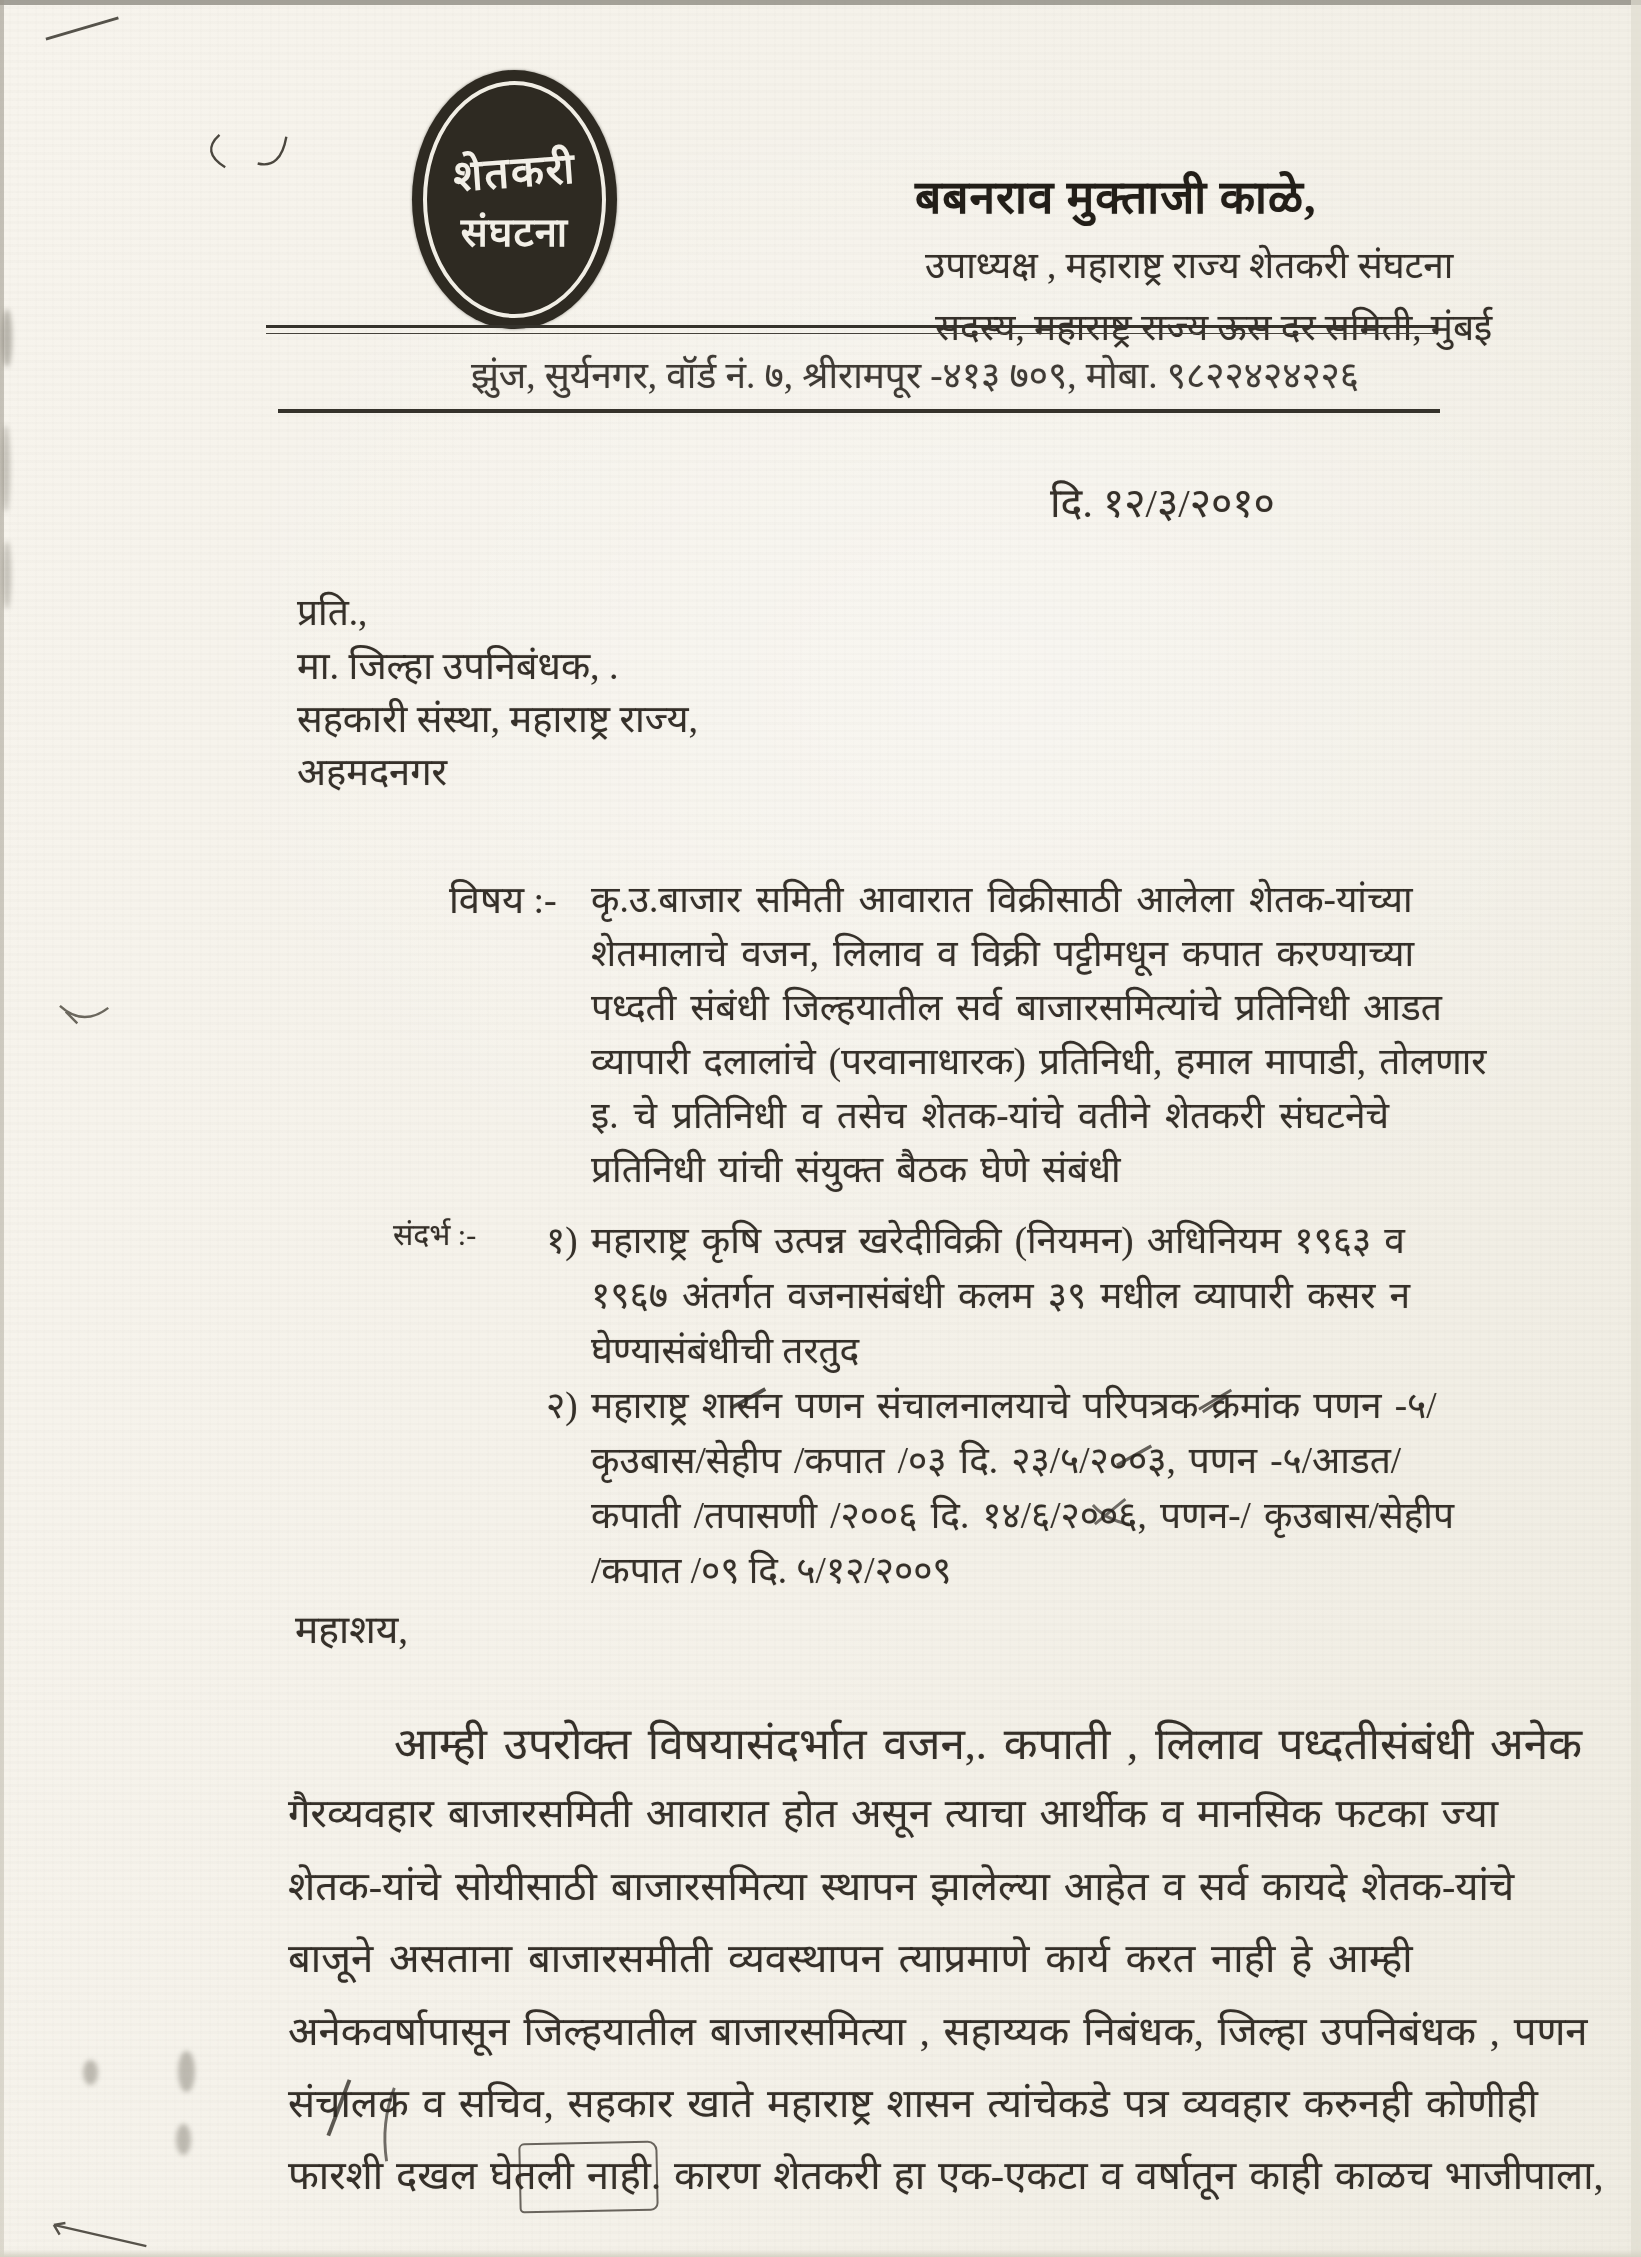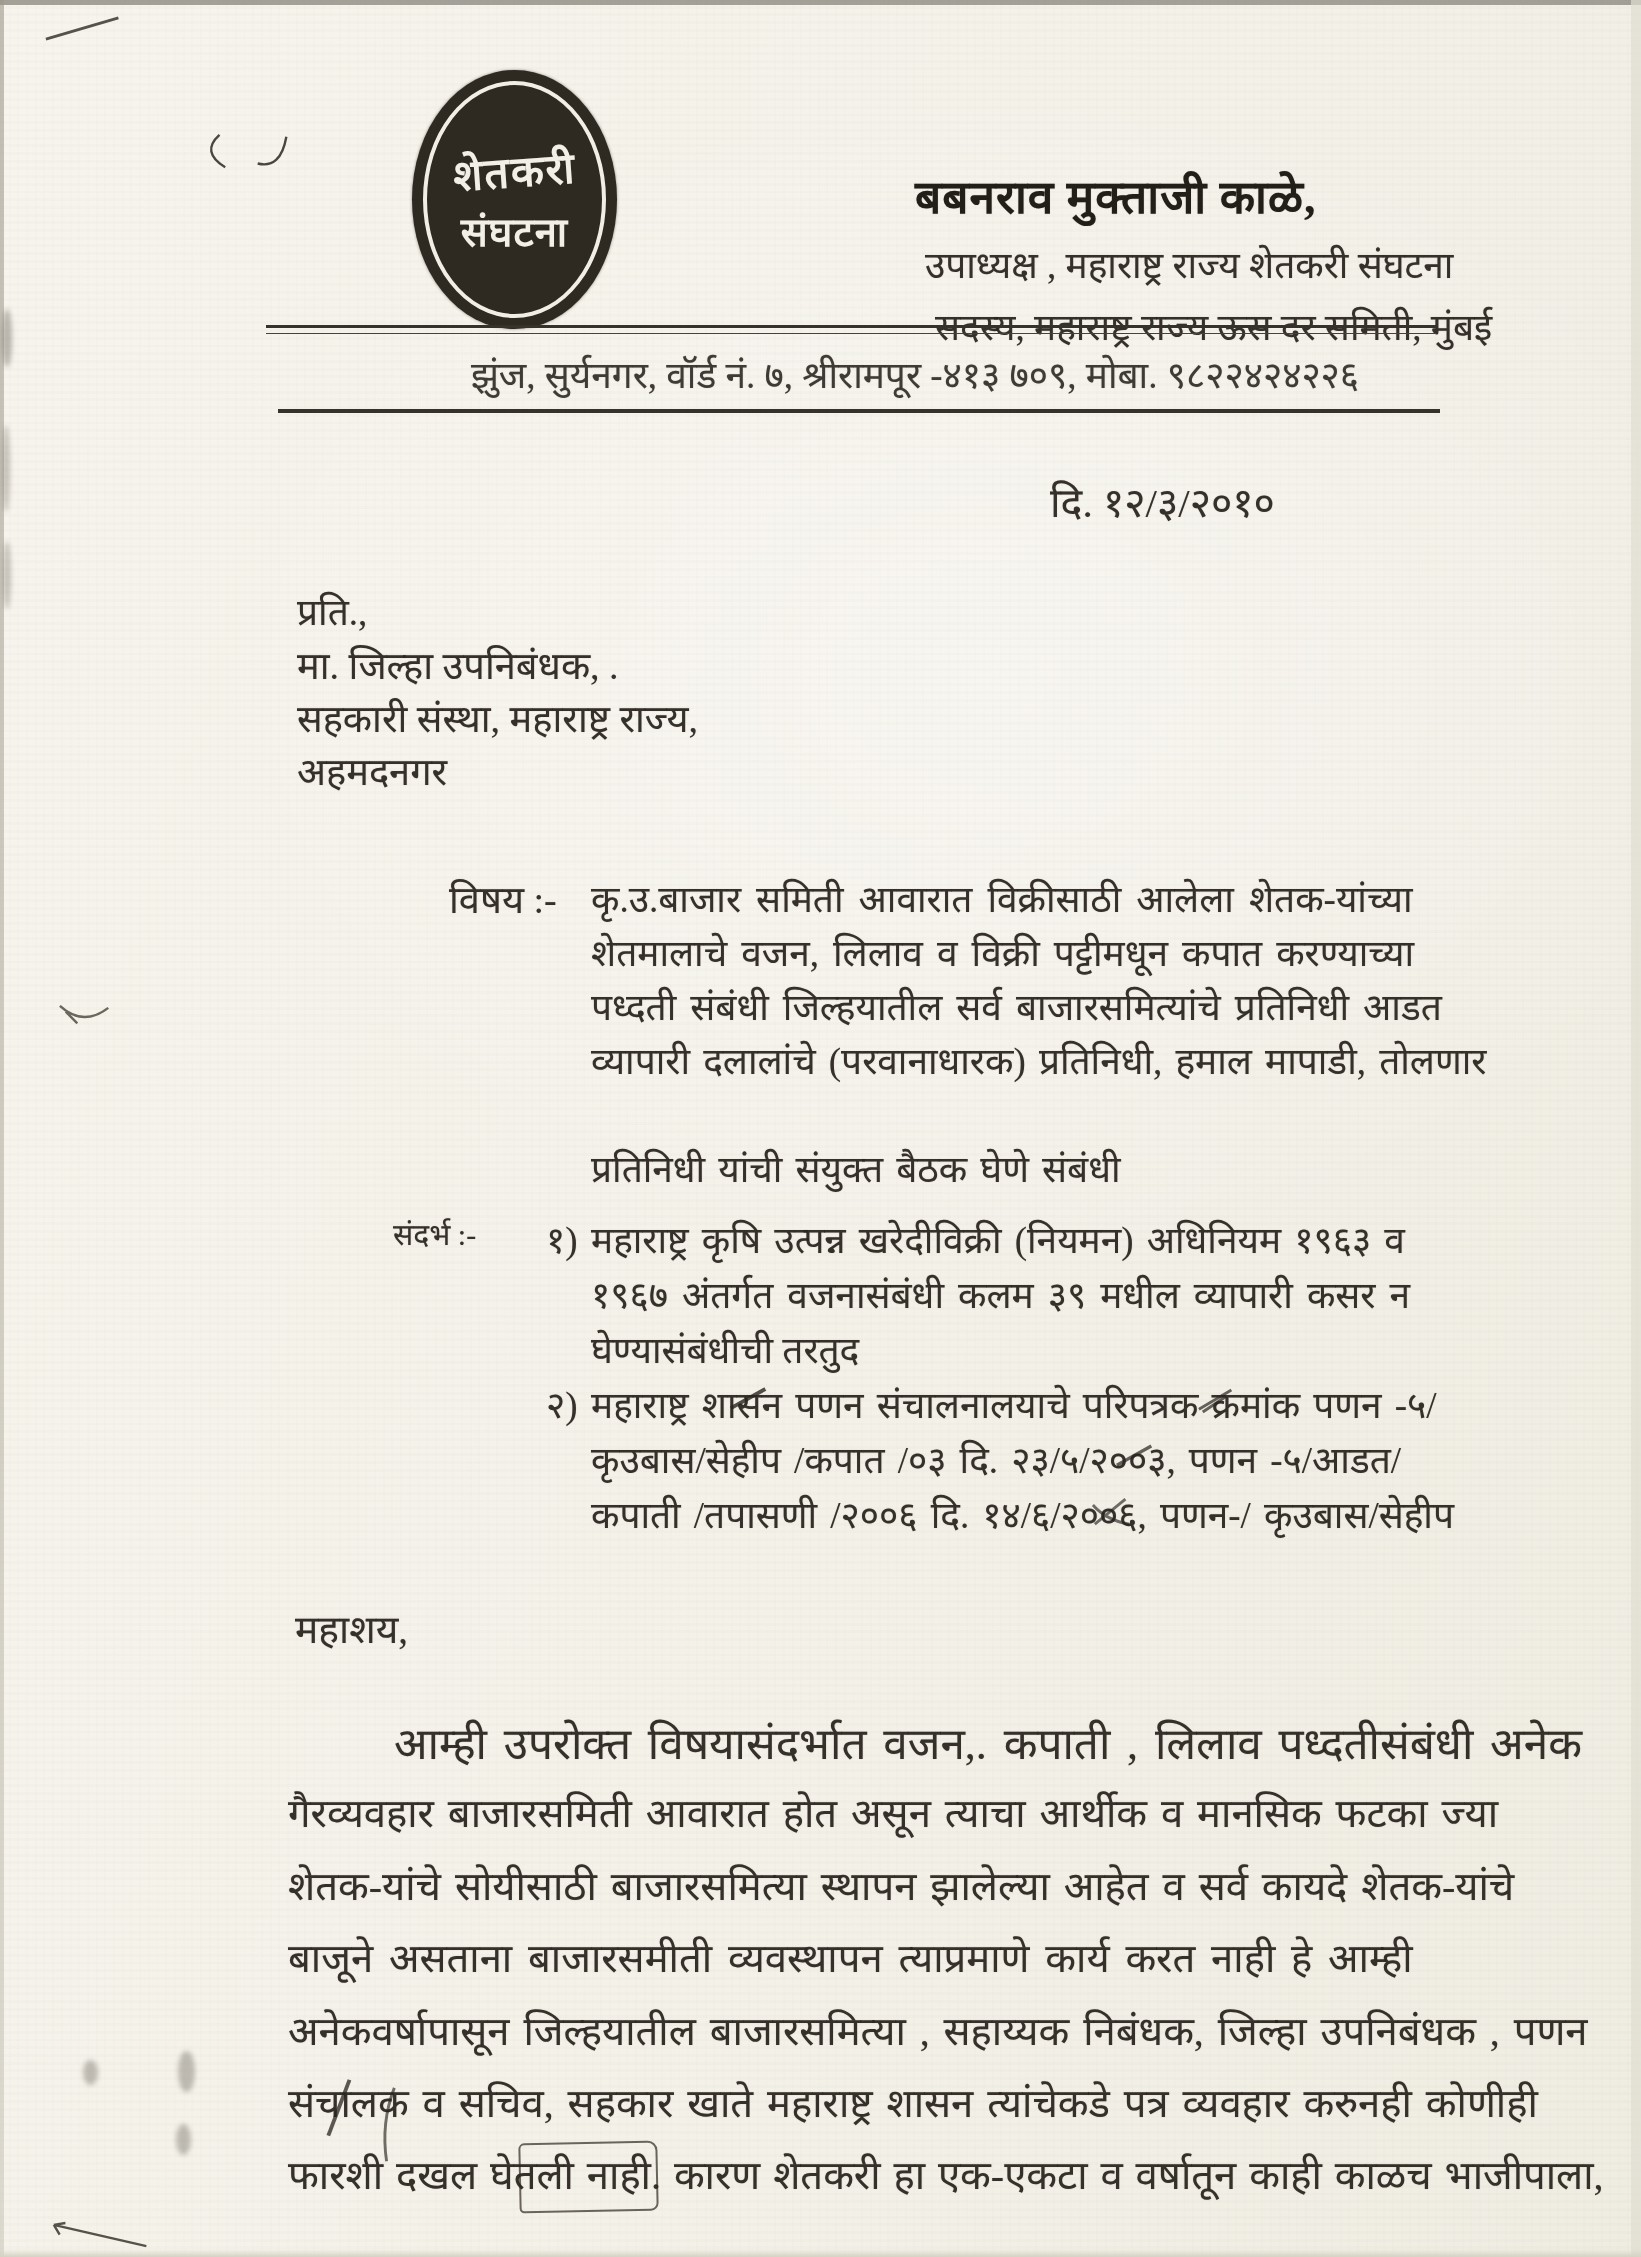--- a/index.html
+++ b/index.html
@@ -85,31 +85,33 @@
   <div class="line" style="left:297px;top:585px;font-size:37px;">प्रति.,</div>
   <div class="line" style="left:297px;top:691px;font-size:38px;">सहकारी संस्था, महाराष्ट्र राज्य,</div>
   <div class="line" style="left:297px;top:638px;font-size:38px;">मा. जिल्हा उपनिबंधक, .</div>
   <div class="line" style="left:297px;top:744px;font-size:38px;">अहमदनगर</div>
 
   <div class="line" style="left:449px;top:872px;font-size:38px;">विषय :-</div>
   <div class="line" style="left:591px;top:872px;font-size:37px;word-spacing:5.8px;">कृ.उ.बाजार समिती आवारात विक्रीसाठी आलेला शेतक-यांच्या</div>
   <div class="line" style="left:591px;top:926px;font-size:37px;word-spacing:4.8px;">शेतमालाचे वजन, लिलाव व विक्री पट्टीमधून कपात करण्याच्या</div>
   <div class="line" style="left:591px;top:980px;font-size:37px;word-spacing:4.8px;">पध्दती संबंधी जिल्हयातील सर्व बाजारसमित्यांचे प्रतिनिधी आडत</div>
   <div class="line" style="left:591px;top:1034px;font-size:37px;word-spacing:3.9px;">व्यापारी दलालांचे (परवानाधारक) प्रतिनिधी, हमाल मापाडी, तोलणार</div>
+  <div class="line" style="left:591px;top:1088px;font-size:37px;word-spacing:5.8px;">इ. चे प्रतिनिधी व तसेच शेतक-यांचे वतीने शेतकरी संघटनेचे</div>
   <div class="line" style="left:591px;top:1142px;font-size:37px;word-spacing:3.9px;">प्रतिनिधी यांची संयुक्त बैठक घेणे संबंधी</div>
 
   <div class="line" style="left:393px;top:1213px;font-size:30px;">संदर्भ :-</div>
   <div class="line" style="left:546px;top:1213px;font-size:37px;">१)</div>
   <div class="line" style="left:591px;top:1213px;font-size:37px;word-spacing:3.9px;">महाराष्ट्र कृषि उत्पन्न खरेदीविक्री (नियमन) अधिनियम १९६३ व</div>
   <div class="line" style="left:591px;top:1268px;font-size:37px;word-spacing:4.8px;">१९६७ अंतर्गत वजनासंबंधी कलम ३९ मधील व्यापारी कसर न</div>
   <div class="line" style="left:591px;top:1323px;font-size:37px;">घेण्यासंबंधीची तरतुद</div>
   <div class="line" style="left:546px;top:1378px;font-size:37px;">२)</div>
   <div class="line" style="left:591px;top:1378px;font-size:37px;word-spacing:3.9px;">महाराष्ट्र शासन पणन संचालनालयाचे परिपत्रक क्रमांक पणन -५/</div>
   <div class="line" style="left:591px;top:1433px;font-size:37px;word-spacing:3.9px;">कृउबास/सेहीप /कपात /०३ दि. २३/५/२००३, पणन -५/आडत/</div>
   <div class="line" style="left:591px;top:1488px;font-size:37px;word-spacing:3.9px;">कपाती /तपासणी /२००६ दि. १४/६/२००६, पणन-/ कृउबास/सेहीप</div>
+  <div class="line" style="left:591px;top:1543px;font-size:37px;">/कपात /०९ दि. ५/१२/२००९</div>
 
   <svg class="mark" style="left:729px;top:1383px;" width="43" height="34" viewBox="0 0 45 35">
     <path d="M2,26 L38,6" stroke="rgba(40,36,30,0.8)" stroke-width="4" fill="none"></path>
   </svg>
   <svg class="mark" style="left:1197px;top:1385px;" width="43" height="34" viewBox="0 0 45 35">
     <path d="M2,25 L36,5 M6,28 L30,12" stroke="rgba(40,36,30,0.7)" stroke-width="3" fill="none"></path>
   </svg>
   <svg class="mark" style="left:1115px;top:1440px;" width="43" height="34" viewBox="0 0 45 35">
     <path d="M2,26 L38,6" stroke="rgba(40,36,30,0.7)" stroke-width="3.5" fill="none"></path>
   </svg>

